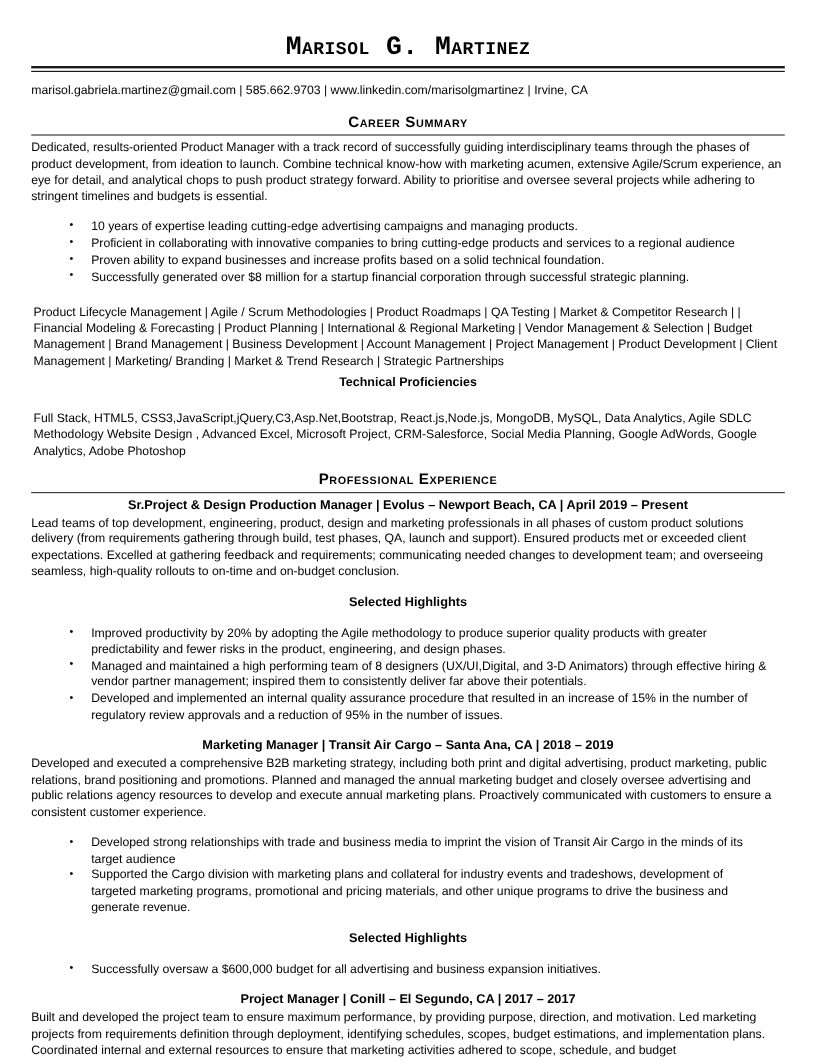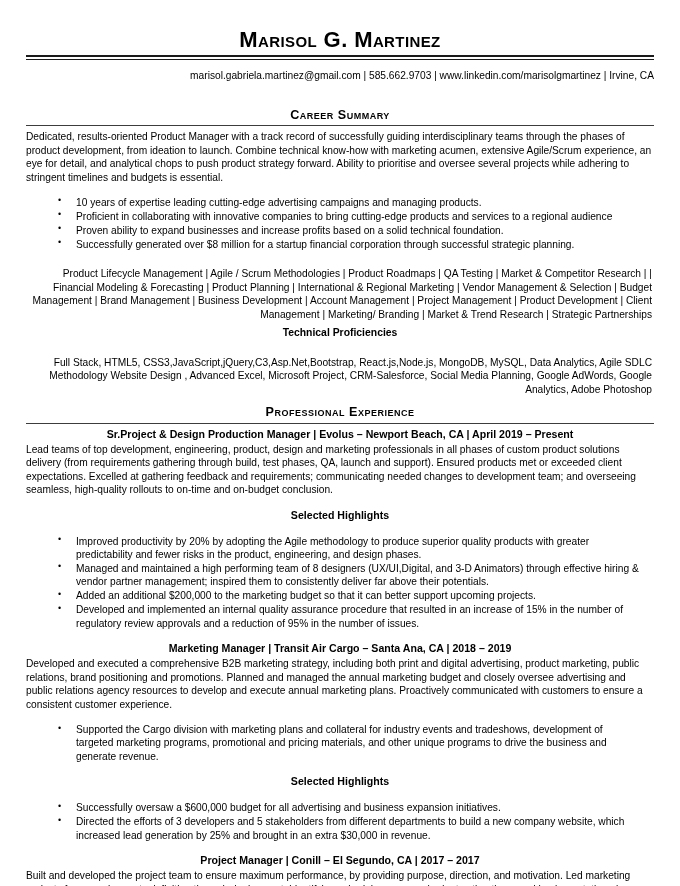--- a/index.html
+++ b/index.html
@@ -26,31 +26,32 @@
 
   
   .name {
     text-align: center;
     font-size: 22px;
     font-weight: bold;
     font-variant: small-caps;
     letter-spacing: 0.4px;
     line-height: 1.05;
     margin: 2px 0 4px 0;
+    font-family: Liberation Mono, monospace;
   }
   .rule-double {
     border-top: 2px solid #1a1a1a;
     border-bottom: 1px solid #1a1a1a;
     height: 2px;
     margin: 3px 0 9px 0;
   }
   .contact {
-    text-align: right;
+    text-align: left;
     font-size: 10.2px;
-    margin-bottom: 24px;
+    margin-bottom: 11px;
   }
 
   
   .section-head {
     text-align: center;
     font-size: 12.6px;
     font-weight: bold;
     font-variant: small-caps;
     letter-spacing: 0.5px;
     margin: 0 0 2px 0;
@@ -86,21 +87,21 @@
 
   
   .mini-head {
     text-align: center;
     font-weight: bold;
     font-size: 10.4px;
     margin: 6px 0 1px 0;
   }
   .mini-head.tight { margin-top: 5px; }
   .keyword-block {
-    text-align: right;
+    text-align: left;
     margin: 16px 2px 0 2px;
   }
 
   
   .job-title {
     text-align: center;
     font-weight: bold;
     font-size: 10.6px;
     margin: 2px 0 1px 0;
   }
@@ -141,33 +142,32 @@
 
   <div class="section-head">Professional Experience</div>
   <div class="rule-thin"></div>
 
   <div class="job-title">Sr.Project &amp; Design Production Manager | Evolus – Newport Beach, CA | April 2019 – Present</div>
   <div class="para">Lead teams of top development, engineering, product, design and marketing professionals in all phases of custom product solutions delivery (from requirements gathering through build, test phases, QA, launch and support). Ensured products met or exceeded client expectations. Excelled at gathering feedback and requirements; communicating needed changes to development team; and overseeing seamless, high-quality rollouts to on-time and on-budget conclusion.</div>
   <div class="highlights-head">Selected Highlights</div>
   <ul class="bullets">
     <li>Improved productivity by 20% by adopting the Agile methodology to produce superior quality products with greater predictability and fewer risks in the product, engineering, and design phases.</li>
     <li>Managed and maintained a high performing team of 8 designers (UX/UI,Digital, and 3-D Animators) through effective hiring &amp; vendor partner management; inspired them to consistently deliver far above their potentials.</li>
-    <li>Added an additional $200,000 to the marketing budget so that it can better support upcoming projects.</li>
     <li>Developed and implemented an internal quality assurance procedure that resulted in an increase of 15% in the number of regulatory review approvals and a reduction of 95% in the number of issues.</li>
   </ul>
 
   <div class="job-title spaced">Marketing Manager | Transit Air Cargo – Santa Ana, CA | 2018 – 2019</div>
   <div class="para">Developed and executed a comprehensive B2B marketing strategy, including both print and digital advertising, product marketing, public relations, brand positioning and promotions. Planned and managed the annual marketing budget and closely oversee advertising and public relations agency resources to develop and execute annual marketing plans. Proactively communicated with customers to ensure a consistent customer experience.</div>
   <ul class="bullets">
+    <li>Developed strong relationships with trade and business media to imprint the vision of Transit Air Cargo in the minds of its target audience</li>
     <li>Supported the Cargo division with marketing plans and collateral for industry events and tradeshows, development of targeted marketing programs, promotional and pricing materials, and other unique programs to drive the business and generate revenue.</li>
   </ul>
   <div class="highlights-head">Selected Highlights</div>
   <ul class="bullets">
     <li>Successfully oversaw a $600,000 budget for all advertising and business expansion initiatives.</li>
-    <li>Directed the efforts of 3 developers and 5 stakeholders from different departments to build a new company website, which increased lead generation by 25% and brought in an extra $30,000 in revenue.</li>
   </ul>
 
   <div class="job-title spaced">Project Manager | Conill – El Segundo, CA | 2017 – 2017</div>
   <div class="para">Built and developed the project team to ensure maximum performance, by providing purpose, direction, and motivation. Led marketing projects from requirements definition through deployment, identifying schedules, scopes, budget estimations, and implementation plans. Coordinated internal and external resources to ensure that marketing activities adhered to scope, schedule, and budget</div>
   <ul class="bullets">
     <li>Analyzed campaign status and, when necessary, revise the scope, schedule, or budget to ensure that the objectives and requirements were met.</li>
     <li>Established and maintained relationships with relevant client stakeholders, providing day-to-day contact on project status and changes.</li>
   </ul>
 
 </div>

